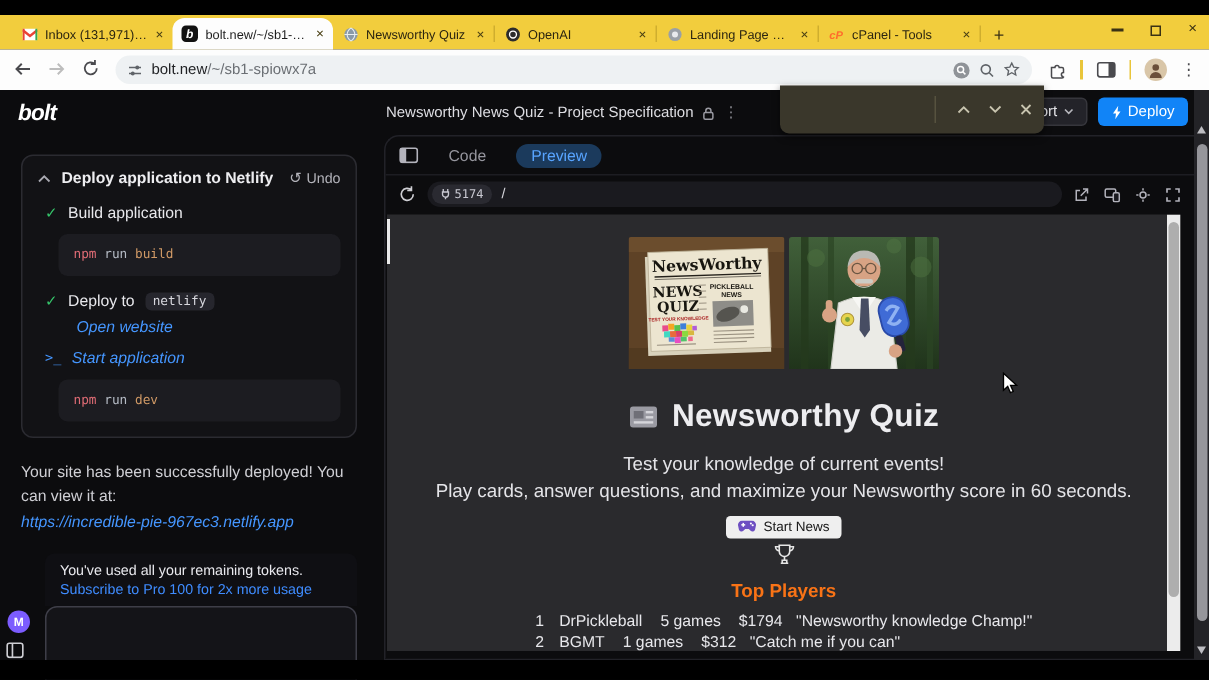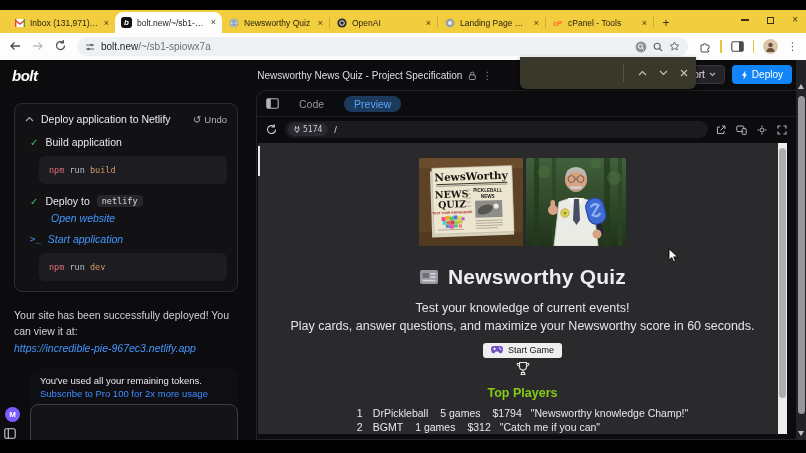--- a/index.html
+++ b/index.html
@@ -46,21 +46,21 @@
 
   
   .findbar { position:absolute; left:520px; top:57px; width:176px; height:32px; background:#3a372b; border-radius:0 0 6px 6px; box-shadow:0 2px 5px rgba(0,0,0,.5); display:flex; align-items:center; justify-content:flex-end; padding-right:8px; gap:12px; z-index:30; }
   .fb-div { width:1px; height:18px; background:#56523f; margin-right:2px; }
   .fb-ic { display:inline-flex; color:#c7c3ae; }
 
   
   .chat { position:absolute; left:0; top:30px; width:252px; height:350px; }
   .card { margin:13px 14px 0 14px; border:1px solid #2b2b31; border-radius:8px; background:#121215; padding:9px 10px 10px 10px; }
   .card-head { display:flex; align-items:center; gap:7px; }
-  .card-title { font-size:10.5px; font-weight:normal; color:#ededf0; flex:1; }
+  .card-title { font-size:10.5px; font-weight:bold; color:#ededf0; flex:1; }
   .undo { display:flex; align-items:center; gap:3px; font-size:9.5px; color:#b3b3ba; }
   .undo-g { font-size:10px; }
   .step { display:flex; align-items:center; gap:7px; margin-top:11px; margin-left:5px; }
   .check { color:#35c46a; font-size:10px; }
   .step-label { font-size:10.5px; color:#e8e8ec; }
   .chip { font-family:"DejaVu Sans Mono", monospace; font-size:8.5px; background:#26262d; border-radius:4px; padding:1px 5px; color:#d8d8de; }
   .codeblock { margin:8px 0 0 14px; background:#1c1c21; border-radius:6px; padding:9px 10px; font-family:"DejaVu Sans Mono", monospace; font-size:8.5px; }
   .tk-cmd { color:#e06c75; } .tk-arg { color:#b6bcc6; } .tk-tgt { color:#d19a66; }
   .linky { color:#4596ff; font-size:10.5px;font-style:italic; }
   .open-website { display:block; margin:5px 0 0 26px; }
@@ -90,21 +90,21 @@
   .left-tick { position:absolute; left:0; top:3px; width:2px; height:30px; background:#eaeaea; }
   .app-col { width:470px; margin:0 auto; padding-top:15px; text-align:center; }
   .hero-row { display:flex; justify-content:center; gap:3px; }
   .hero-img { border-radius:2px; overflow:hidden; }
   .app-title-row { margin-top:15px; display:flex; align-items:center; justify-content:center; gap:9px; }
   .app-title { font-size:21px; font-weight:bold; color:#ededf0; letter-spacing:.2px; }
   .tagline { margin-top:11px; font-size:12.5px; color:#e4e4e8; line-height:1.3; }
   .tagline2 { margin-top:3px; font-size:12.5px; color:#e4e4e8; }
   .start-btn { margin:10px auto 0 auto; width:max-content; background:#efefef; border-radius:3px; padding:2px 8px 3px 8px; display:flex; align-items:center; gap:5px; font-size:9px; color:#161616; }
   .trophy { margin-top:3px; display:flex; justify-content:center; color:#e6e6e6; }
-  .lb-title { margin-top:9px; font-size:12.5px; font-weight:bold; color:#84cc16; }
+  .lb-title { margin-top:9px; font-size:12.5px; font-weight:bold; color:#f97316; }
   .lb-rows { margin:7px auto 0 auto; width:max-content; text-align:left; }
   .player-row { display:flex; gap:0; font-size:10.5px; color:#e8e8ec; line-height:13.5px; white-space:nowrap; }
   .pr-rank { width:8px; }
   .pr-name { margin-left:8px; }
   .pr-games { margin-left:12px; }
   .pr-win { margin-left:12px; }
   .pr-quote { margin-left:9px; }
   .pv-scroll { position:absolute; right:0; top:0; width:9px; height:291px; background:#ececec; }
   .pv-thumb { position:absolute; left:1px; top:5px; width:7px; height:250px; background:#aeaeae; border-radius:4px; }
 
@@ -537,21 +537,21 @@
           <div class="start-btn">
             <span class="ic">
               <svg width="12" height="8" viewBox="0 0 12 8">
                   <path d="M3 0h6a3 3 0 0 1 3 3.2L11.4 6a1.8 1.8 0 0 1-3 .8L7.2 5.6H4.8L3.6 6.8a1.8 1.8 0 0 1-3-.8L0 3.2A3 3 0 0 1 3 0z" fill="#6d4fc2"></path>
                   <rect x="2.2" y="2.4" width="2.6" height="1" fill="#fff"></rect>
                   <rect x="3" y="1.6" width="1" height="2.6" fill="#fff"></rect>
                   <circle cx="8.6" cy="2" r=".7" fill="#fff"></circle>
                   <circle cx="9.8" cy="3.2" r=".7" fill="#fff"></circle>
                 </svg>
               </span>
-            <span>Start Game</span>
+            <span>Start News</span>
           </div>
 
           <div class="trophy">
             <svg width="16" height="16" viewBox="0 0 16 16">
                 <path d="M4.5 1.5h7v4a3.5 3.5 0 0 1-7 0z" fill="none" stroke="#e6e6e6" stroke-width="1.1"></path>
                 <path d="M4.5 2.5H2a2.5 2.5 0 0 0 2.7 2.6M11.5 2.5H14a2.5 2.5 0 0 1-2.7 2.6" fill="none" stroke="#e6e6e6" stroke-width="1"></path>
                 <path d="M8 9v2.5M5.5 13.5h5M6.5 11.5h3v2h-3z" fill="none" stroke="#e6e6e6" stroke-width="1.1"></path>
               </svg>
           </div>
 

